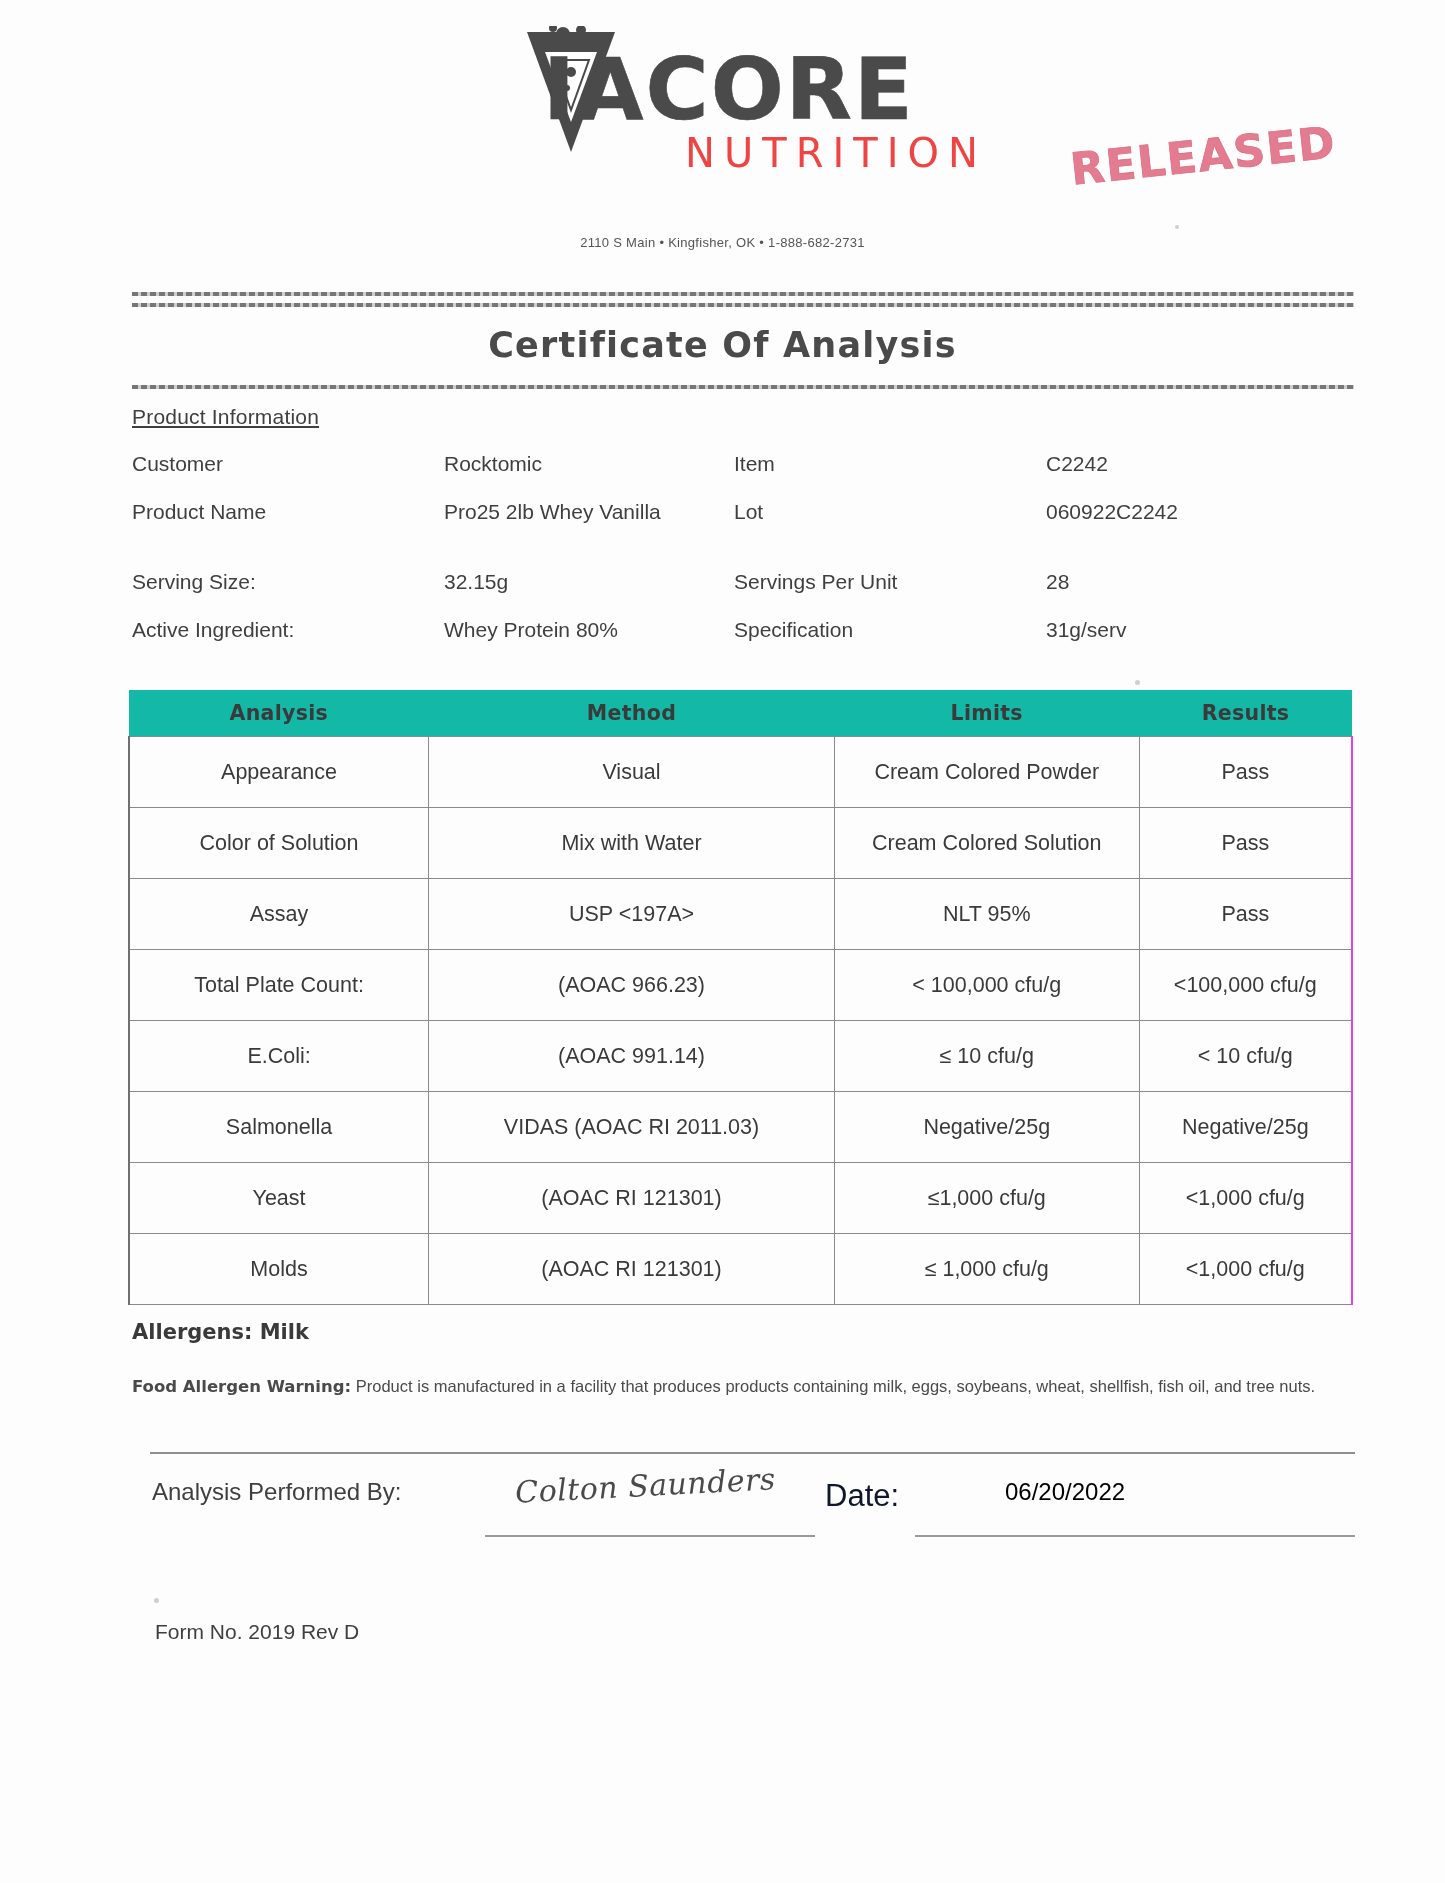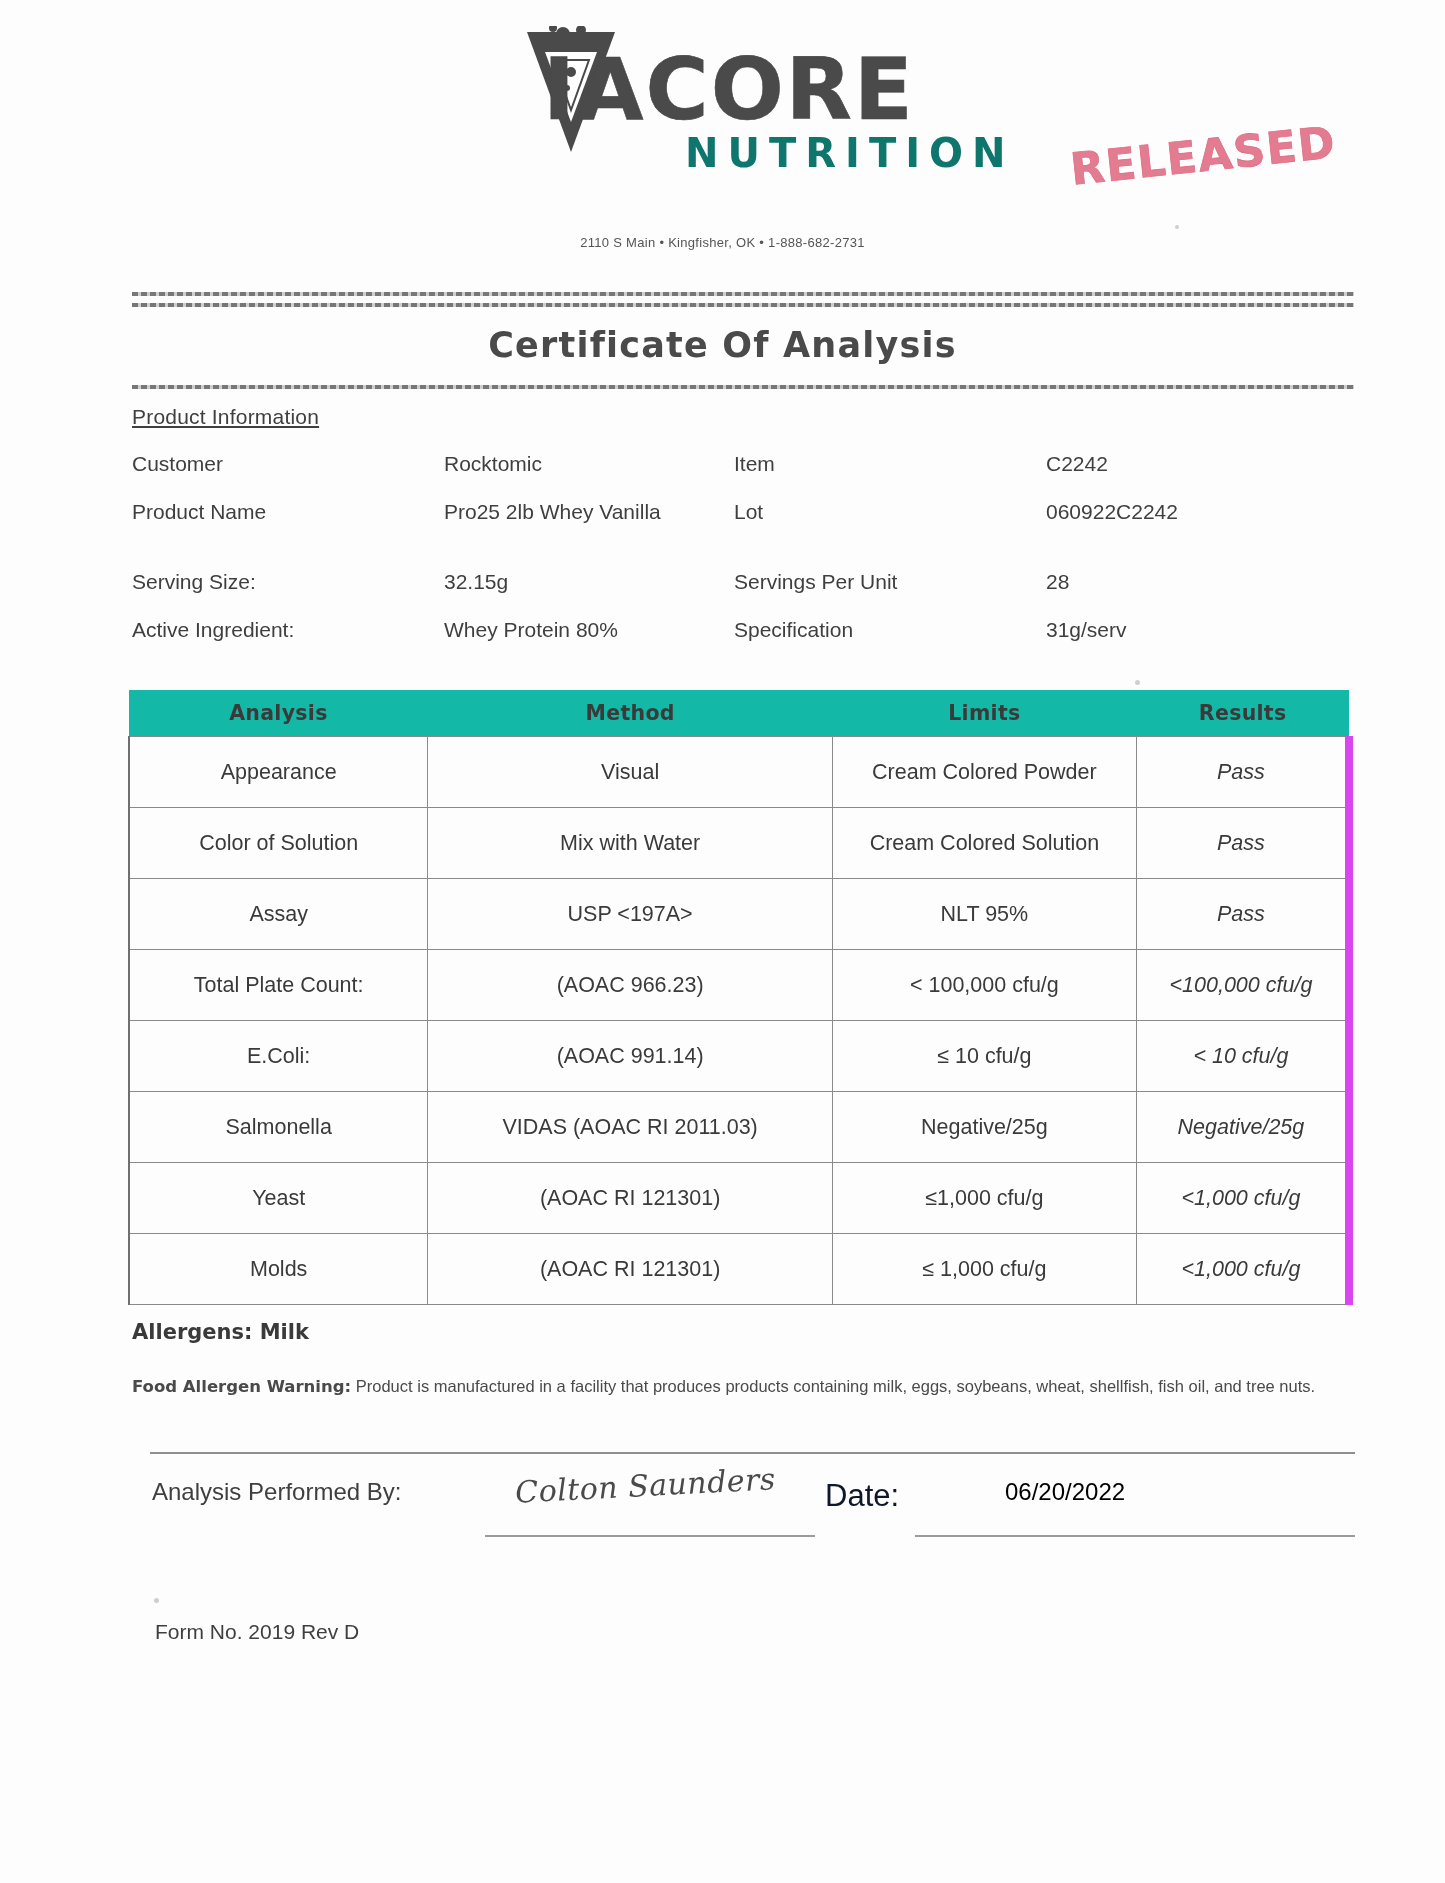--- a/index.html
+++ b/index.html
@@ -56,23 +56,23 @@
     width: 96px;
     height: 130px;
   }
   .logo-v svg { display: block; }
   .logo-sub {
     position: absolute;
     left: 180px;
     top: 122px;
     font-family: "DejaVu Sans", sans-serif;
     font-size: 40px;
-    font-weight: bold;
+    font-weight: normal;
     letter-spacing: 9px;
-    color: #0f766e;
+    color: #ef4444;
     white-space: nowrap;
   }
   .address {
     position: absolute;
     top: 235px;
     left: 0;
     width: 1445px;
     text-align: center;
     font-size: 13px;
     color: #555;
@@ -168,21 +168,21 @@
     letter-spacing: 0.3px;
   }
   .tbl td {
     height: 68px;
     text-align: center;
     border: 1.6px solid #8a8a8a;
     font-size: 21.5px;
     color: #3a3a3a;
   }
   .tbl tr td:first-child { border-left: 2px solid #6f6f6f; }
-  .tbl tr td:last-child { border-right: 8px solid #d946ef; font-style: italic; }
+  .tbl tr td:last-child { border-right: 2px solid #d946ef; }
   .col-a { width: 300px; }
   .col-b { width: 408px; }
   .col-c { width: 305px; }
   .col-d { width: 212px; }
 
   
   .allergens {
     position: absolute;
     left: 132px;
     top: 1320px;

